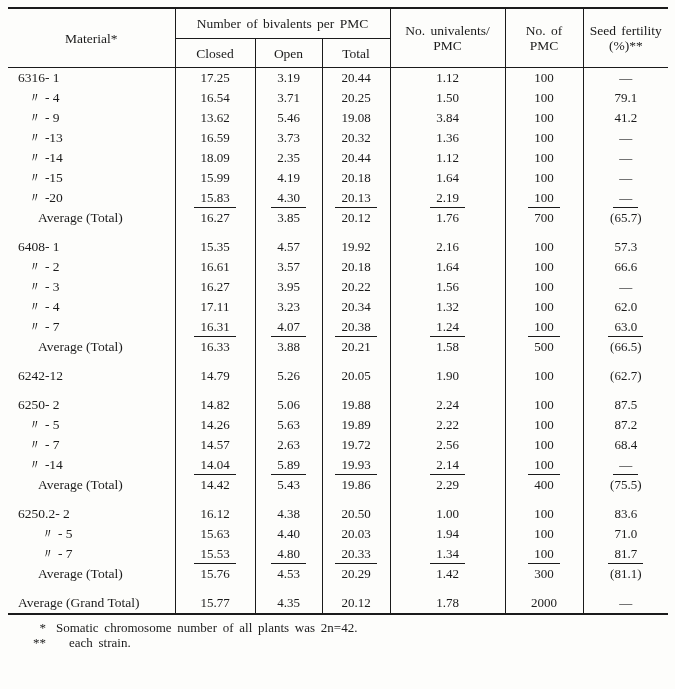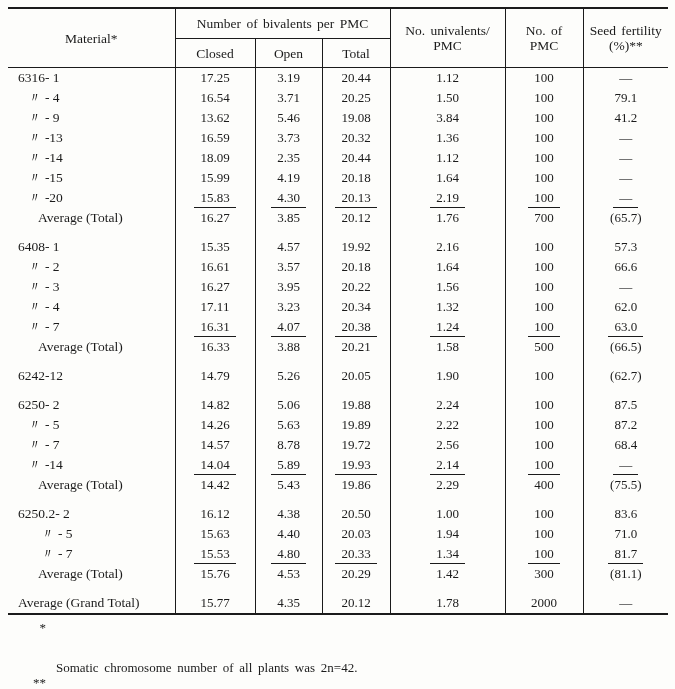--- a/index.html
+++ b/index.html
@@ -74,21 +74,21 @@
 
   
   .footnotes {
     margin-top: 6px;
     font-size: 13px;
     line-height: 14.6px;
   }
   .fn-row { display: grid; grid-template-columns: 48px 595px; }
   .fn-marker { text-align: right; padding-right: 10px; }
   .fn-text { }
-  .fn-line { word-spacing: 2.5px; margin-top: 40px; }
+  .fn-line { word-spacing: 2.5px; }
   .fn-line.jline { text-align: justify; text-align-last: justify; }
   .fn-line.cont { padding-left: 13px; }
 </style>
 </head>
 <body>
 
 <div class="page">
 
 
   <table class="maintable">
@@ -265,21 +265,21 @@
           <td class="num vline"><span>14.26</span></td>
           <td class="num vline"><span>5.63</span></td>
           <td class="num vline"><span>19.89</span></td>
           <td class="num vline"><span>2.22</span></td>
           <td class="num vline"><span>100</span></td>
           <td class="num vline"><span>87.2</span></td>
         </tr>
         <tr>
           <td class="mat ind1">〃 - 7</td>
           <td class="num vline"><span>14.57</span></td>
-          <td class="num vline"><span>8.78</span></td>
+          <td class="num vline"><span>2.63</span></td>
           <td class="num vline"><span>19.72</span></td>
           <td class="num vline"><span>2.56</span></td>
           <td class="num vline"><span>100</span></td>
           <td class="num vline"><span>68.4</span></td>
         </tr>
         <tr>
           <td class="mat ind1">〃 -14</td>
           <td class="num vline"><span class="sumline">14.04</span></td>
           <td class="num vline"><span class="sumline">5.89</span></td>
           <td class="num vline"><span class="sumline">19.93</span></td>

